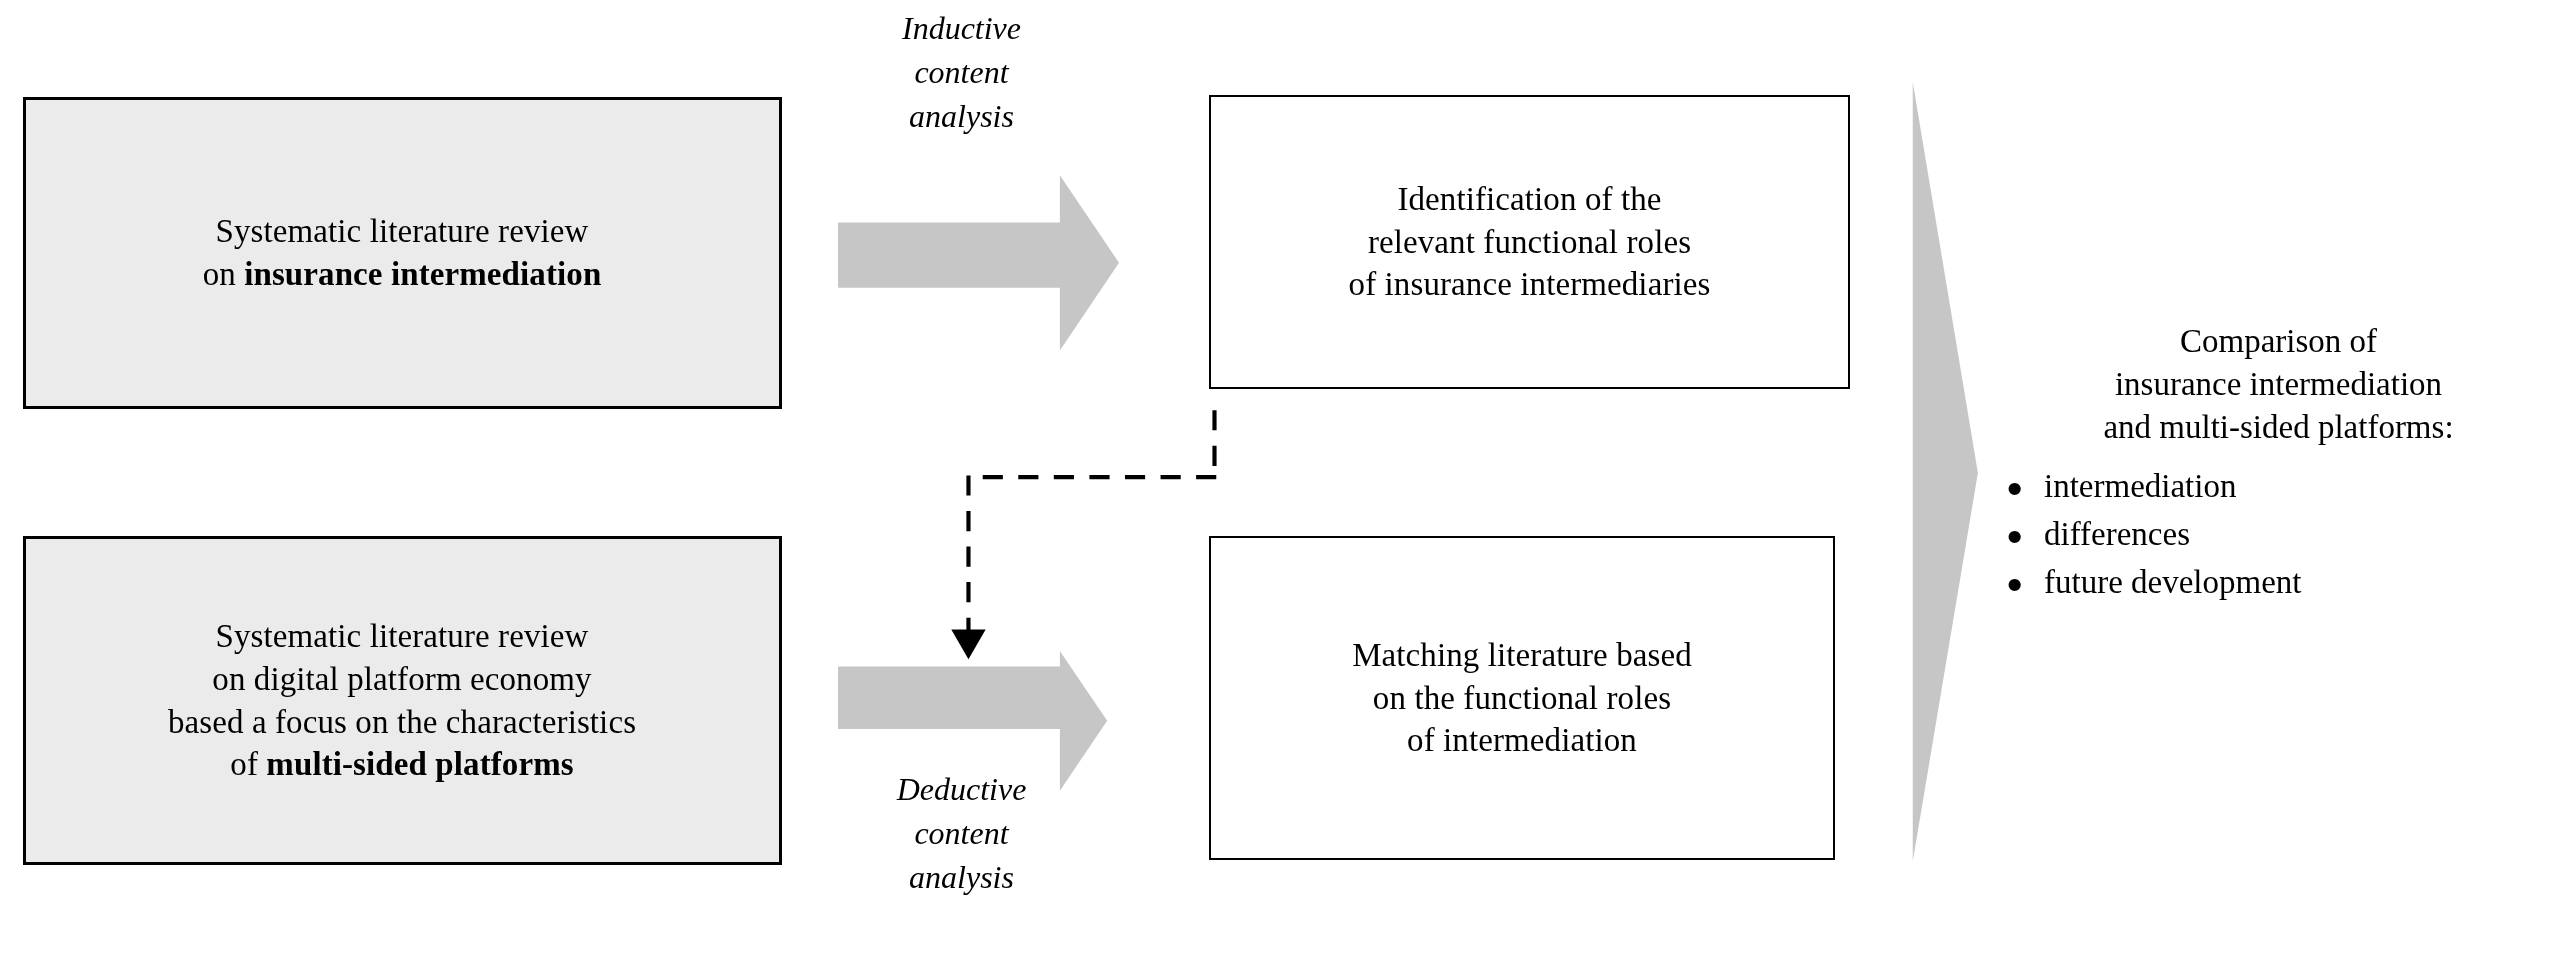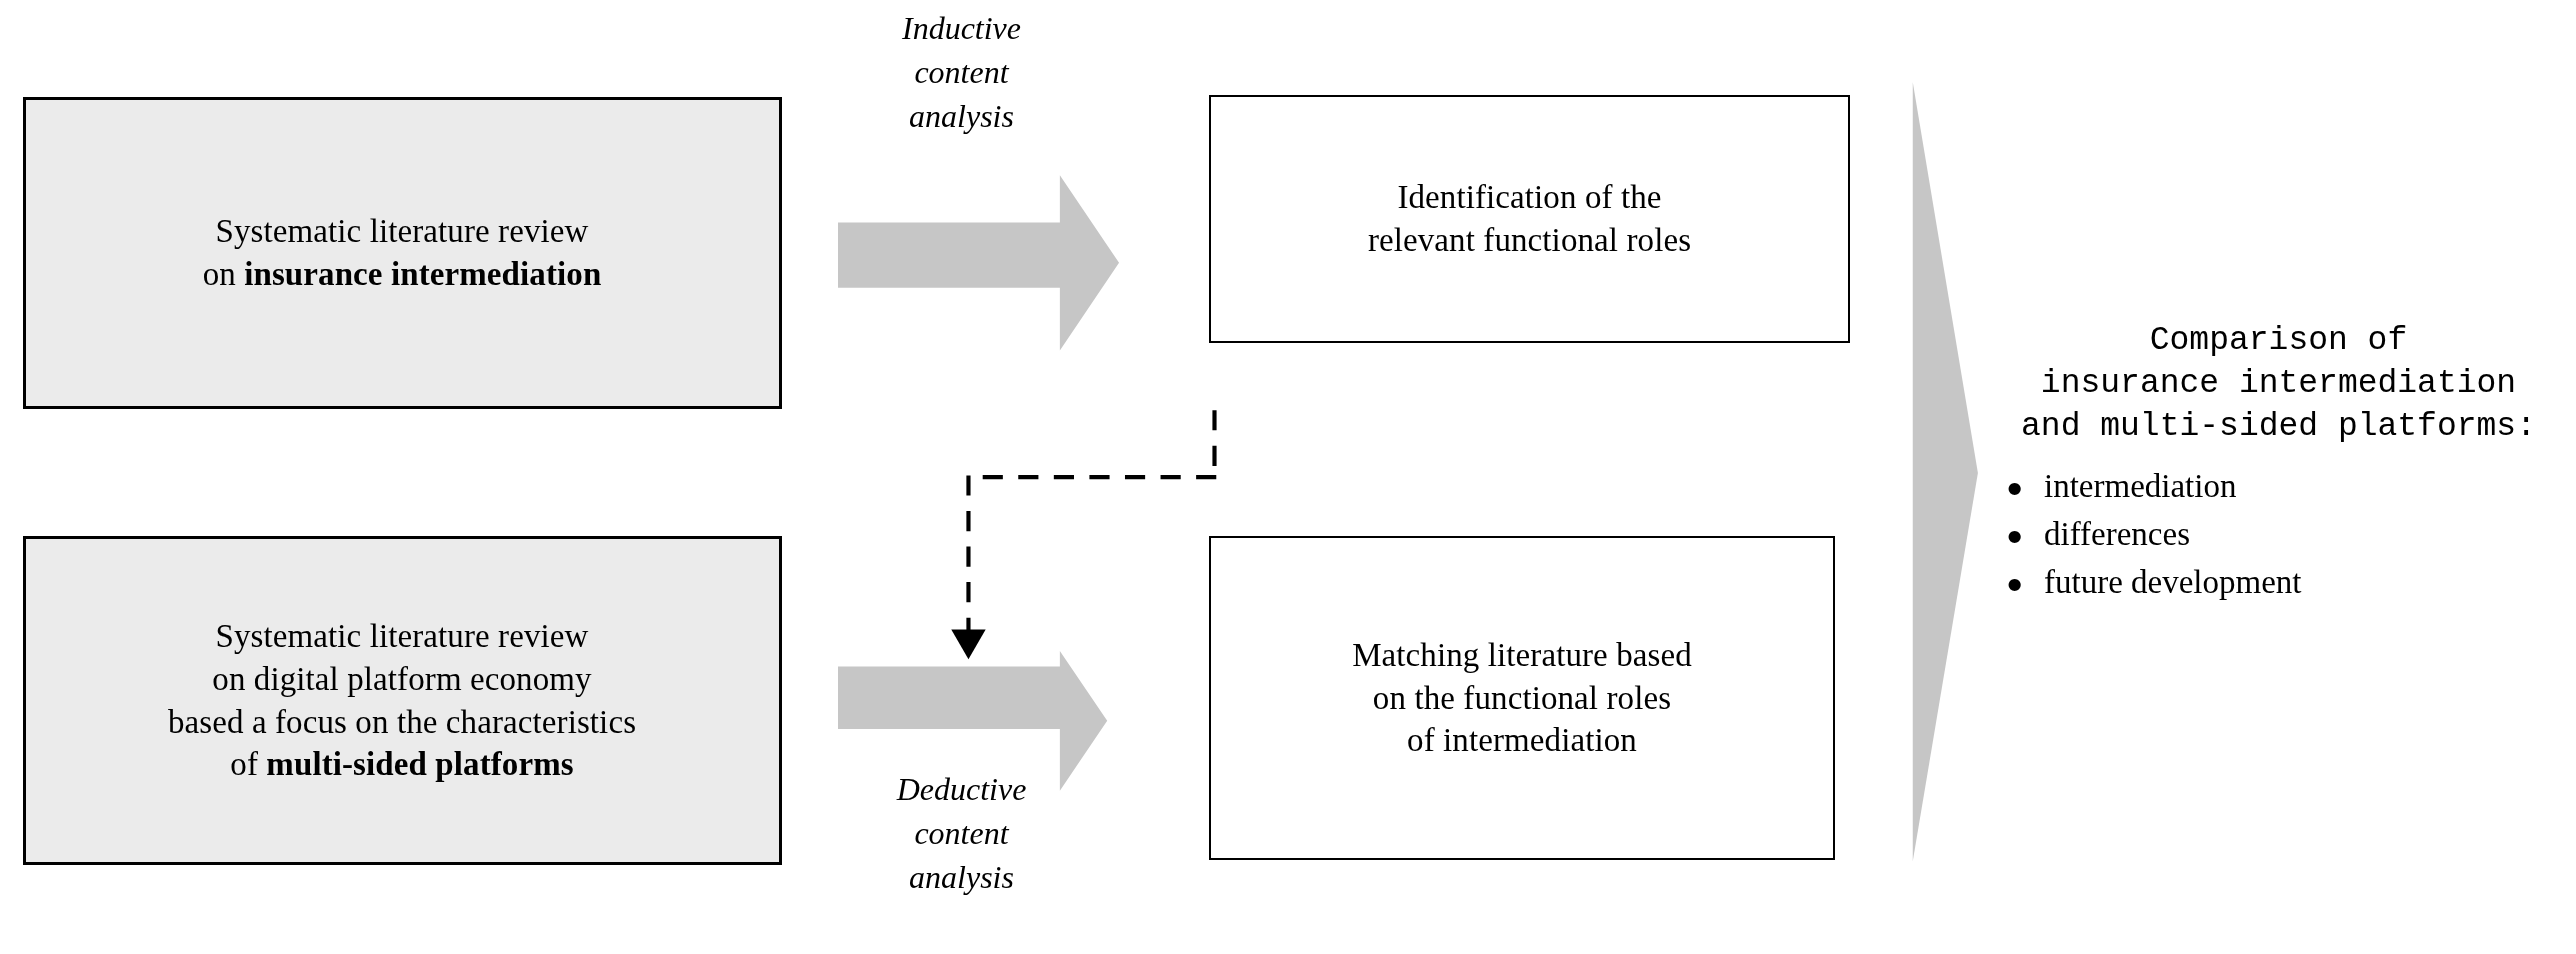--- a/index.html
+++ b/index.html
@@ -36,21 +36,21 @@
   .pbox .txt {
     font-size: 33px;
     letter-spacing: 0.1px;
     padding: 0 15.4px;
   }
   .pbox .txt b { font-weight: 700; }
 
   
   #box-slr-insurance { left: 22.5px;   top: 97px;  width: 759px; height: 312px; }
   #box-slr-platform  { left: 22.5px;   top: 536px;  width: 759px; height: 329px; }
-  #box-identify      { left: 1209px; top: 95px;  width: 641px; height: 248px; }
+  #box-identify      { left: 1209px; top: 95px;  width: 641px; height: 294px; }
   #box-matching      { left: 1209px; top: 536px;  width: 626px; height: 324px; }
 
   
   .block-arrow { position: absolute; }
   .block-arrow svg { display: block; }
 
   
   .caption {
     position: absolute;
     text-align: center;
@@ -73,21 +73,20 @@
     position: absolute;
     left: 1985px;
     top: 320px;
     width: 587px;
   }
   #conclusion .headline {
     text-align: center;
     font-size: 33px;
     line-height: 1.30;
     white-space: pre-line;
-    font-family: Liberation Mono, monospace;
   }
   #conclusion ul {
     list-style: none;
     margin: 15.4px 0 0 0;
     padding: 0;
   }
   #conclusion li {
     display: flex;
     align-items: baseline;
     font-size: 33px;
@@ -122,20 +121,21 @@
       <span>on digital platform economy</span><br>
       <span>based a focus on the characteristics</span><br>
       <span>of </span><b>multi-sided platforms</b>
     </div>
   </div>
 
   <div class="pbox plain" id="box-identify">
     <div class="txt">
       <span>Identification of the</span><br>
       <span>relevant functional roles</span><br>
+      <span>of insurance intermediaries</span>
     </div>
   </div>
 
   <div class="pbox plain" id="box-matching">
     <div class="txt">
       <span>Matching literature based</span><br>
       <span>on the functional roles</span><br>
       <span>of intermediation</span>
     </div>
   </div>

